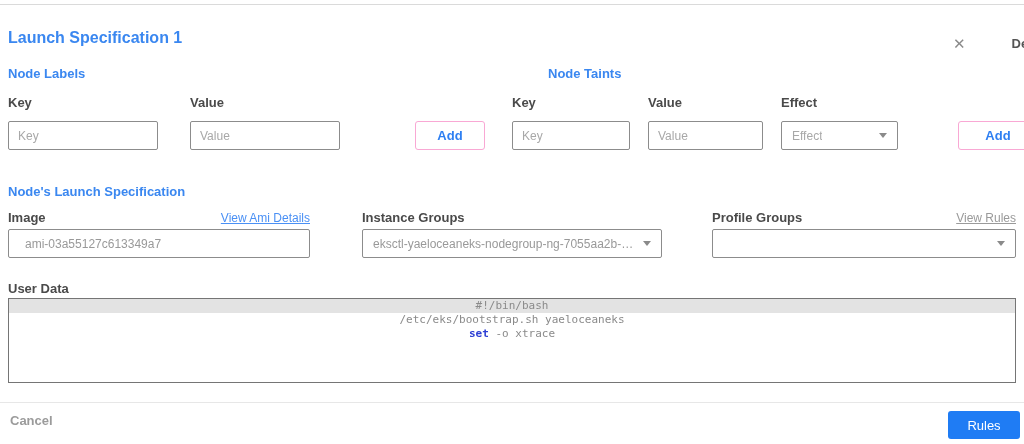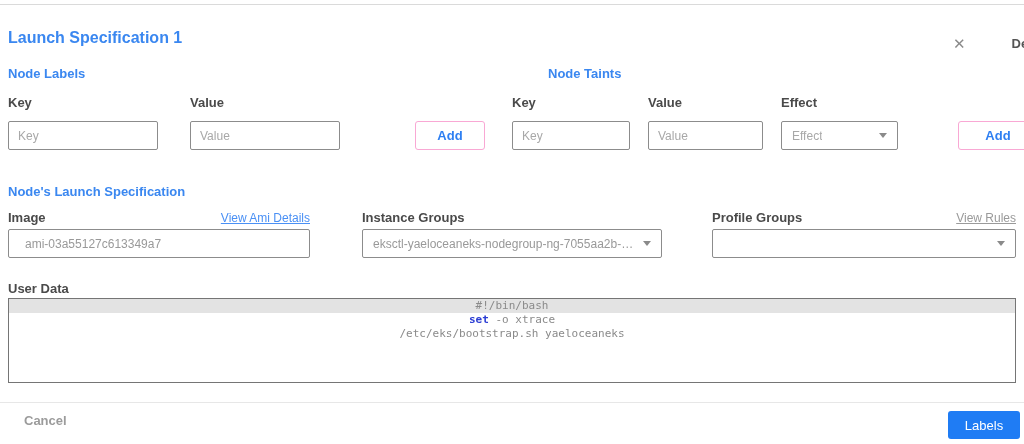--- a/index.html
+++ b/index.html
@@ -39,21 +39,21 @@
   .link-gray { font-size:12px; color:#9a9a9a; text-decoration:underline; cursor:pointer; }
 
   .code-box { position:absolute; left:8px; top:298px; width:1008px; height:85px; border:1px solid #757575;
               background:#fff; font-family:"DejaVu Sans Mono","Liberation Mono",monospace; font-size:11px;
               line-height:14px; color:#8a8a8a; overflow:hidden; }
   .code-line { padding:0 10px; white-space:pre;text-align:center; }
   .code-line.hl { background:#e3e3e3; }
   .kw { color:#2d3fd4; font-weight:bold; }
 
   .footer-divider { position:absolute; left:0; top:402px; width:100%; height:1px; background:#e7e7e7; }
-  .cancel-btn { position:absolute; left:24px; top:413px; font-size:13px; font-weight:600; color:#9b9b9b; cursor:pointer; }
+  .cancel-btn { position:absolute; left:10px; top:413px; font-size:13px; font-weight:600; color:#9b9b9b; cursor:pointer; }
   .update-btn { position:absolute; left:948px; top:411px; width:72px; height:28px; background:#1f7cf4; border:none;
                 border-radius:3px; color:#fff; font-size:13px; font-family:"Liberation Sans",sans-serif;
                 display:flex; align-items:center; justify-content:center; cursor:pointer; }
 </style>
 </head>
 <body>
 
 <div id="app">
   <div class="hairline"></div>
 
@@ -102,20 +102,20 @@
     <span class="link-gray">View Rules</span>
   </div>
   <div class="select-box" style="left:712px; top:229px; width:304px;">
     <span class="sel-text"></span>
     <span class="caret"></span>
   </div>
 
   <div class="field-label" style="left:8px; top:281px;">User Data</div>
   <div class="code-box">
     <div class="code-line hl">#!/bin/bash</div>
+    <div class="code-line">/etc/eks/bootstrap.sh yaeloceaneks</div>
     <div class="code-line"><span class="kw">set</span><span> -o xtrace</span></div>
-    <div class="code-line">/etc/eks/bootstrap.sh yaeloceaneks</div>
   </div>
 
   <div class="footer-divider"></div>
   <div class="cancel-btn">Cancel</div>
-  <button class="update-btn">Labels</button>
+  <button class="update-btn">Rules</button>
 </div>
 
 </body></html>

